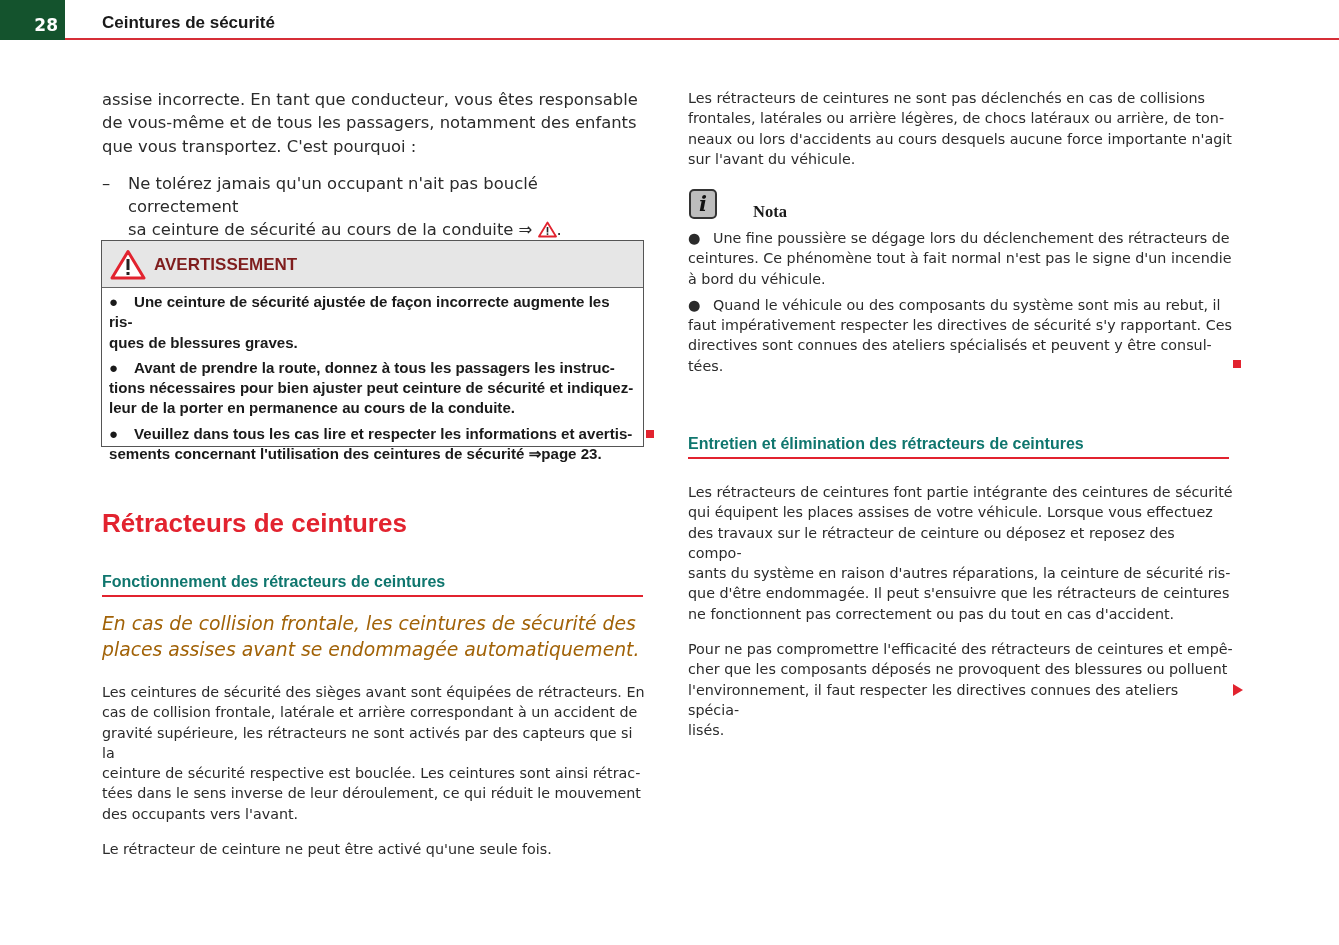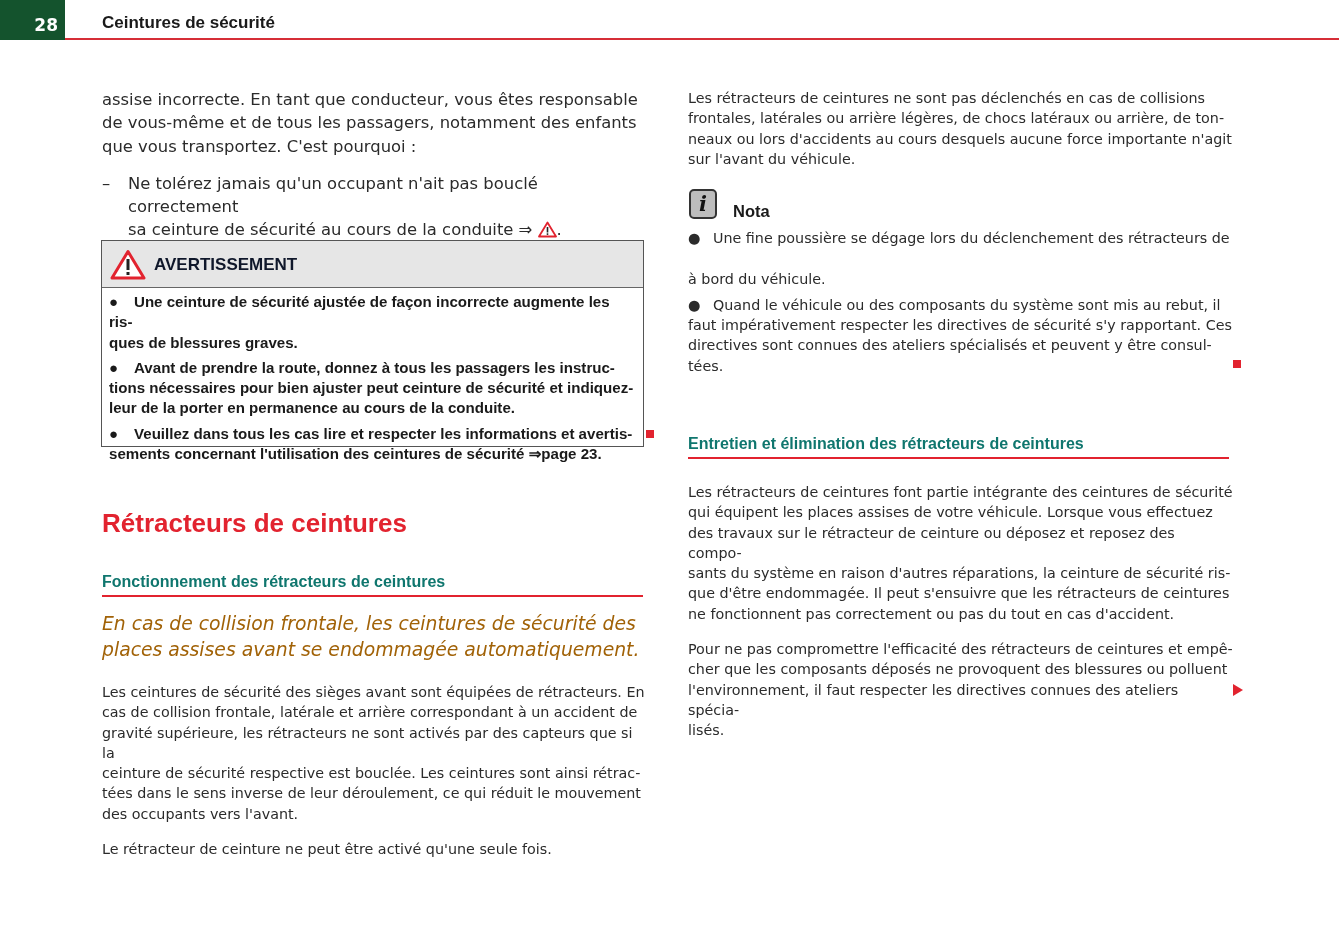--- a/index.html
+++ b/index.html
@@ -18,34 +18,34 @@
   .body-lg { font-size:16.4px; line-height:23.3px; color:#2b2b2b; }
   .body-sm { font-size:14.3px; line-height:20.3px; color:#2b2b2b; }
 
   .dash-item { position:relative; padding-left:26px; margin-top:14px; }
   .dash { position:absolute; left:0; top:0; }
   .warn-inline { display:inline-block; vertical-align:-3px; }
 
   .warning-box { position:absolute; left:101px; top:240px; width:541px; height:205px; border:1px solid #555; }
   .warning-head { height:46px; background:#e6e6e6; border-bottom:1px solid #666; position:relative; }
   .warning-icon { position:absolute; left:8px; top:8px; }
-  .warning-title { position:absolute; left:52px; top:14px; font-weight:bold; font-size:17px; color:#0f172a; font-family:"Liberation Sans", sans-serif; }
+  .warning-title { position:absolute; left:52px; top:14px; font-weight:bold; font-size:17px; color:#7f1d1d; font-family:"Liberation Sans", sans-serif; }
   .warning-body { padding:4px 6px 0 7px; font-family:"Liberation Sans", sans-serif; font-weight:bold; font-size:15.1px; line-height:20.3px; color:#1a1a1a; }
   .warning-body p { margin-bottom:5px; }
   .bullet { display:inline-block; width:25px; }
   .end-square { position:absolute; width:8px; height:8px; background:#e2232f; }
 
   .h1 { position:absolute; left:102px; top:508px; font-size:26px; font-weight:bold; color:#e2232f; font-family:"Liberation Sans", sans-serif; }
   .h2 { font-size:16px; font-weight:bold; color:#0f766e; font-family:Liberation Sans, sans-serif; }
   .h2-wrap { position:absolute; border-bottom:2px solid #e2232f; padding-bottom:4px; }
   .intro { position:absolute; left:102px; top:611px; width:545px; font-style:italic; font-size:18.8px; line-height:26px; color:#a16207; }
 
   .nota-icon { position:absolute; left:689px; top:189px; width:28px; height:30px; border:2px solid #333; border-radius:5px; background:#bdbdbd; box-sizing:border-box; text-align:center; }
   .nota-icon span { font-family:"DejaVu Serif", serif; font-style:italic; font-weight:bold; font-size:21px; line-height:25px; color:#111; }
-  .nota-title { position:absolute; left:733px; top:202px; font-weight:bold; font-size:16.5px; font-family:Liberation Sans, sans-serif; color:#1a1a1a; }
+  .nota-title { position:absolute; left:753px; top:202px; font-weight:bold; font-size:16.5px; font-family:Liberation Serif, serif; color:#1a1a1a; }
   .arrow-right { position:absolute; left:1233px; top:684px; width:0; height:0; border-top:6px solid transparent; border-bottom:6px solid transparent; border-left:10px solid #e2232f; }
 </style>
 </head>
 <body>
 
 <div class="header-band">
   <div class="page-num-box">
     <div class="page-num">28</div>
   </div>
   <div class="header-line"></div>
@@ -120,21 +120,21 @@
     <span>frontales, latérales ou arrière légères, de chocs latéraux ou arrière, de ton-</span><br>
     <span>neaux ou lors d'accidents au cours desquels aucune force importante n'agit</span><br>
     <span>sur l'avant du véhicule.</span>
   </p>
 </div>
 
 <div class="nota-icon"><span>i</span></div>
 <div class="nota-title">Nota</div>
 
 <div class="col" style="left:688px; top:228px; width:545px;">
-  <p class="body-sm"><span class="bullet">●</span><span>Une fine poussière se dégage lors du déclenchement des rétracteurs de</span><br><br><span>à bord du véhicule.</span></p>
+  <p class="body-sm"><span class="bullet">●</span><span>Une fine poussière se dégage lors du déclenchement des rétracteurs de</span><br><span>ceintures. Ce phénomène tout à fait normal n'est pas le signe d'un incendie</span><br><span>à bord du véhicule.</span></p>
   <p class="body-sm" style="margin-top:6px;"><span class="bullet">●</span><span>Quand le véhicule ou des composants du système sont mis au rebut, il</span><br><span>faut impérativement respecter les directives de sécurité s'y rapportant. Ces</span><br><span>directives sont connues des ateliers spécialisés et peuvent y être consul-</span><br><span>tées.</span></p>
 </div>
 <div class="end-square" style="left:1233px; top:360px;"></div>
 
 <div class="h2-wrap" style="left:688px; top:434px; width:541px;">
   <span class="h2">Entretien et élimination des rétracteurs de ceintures</span>
 </div>
 
 <div class="col" style="left:688px; top:482px; width:545px;">
   <p class="body-sm">

